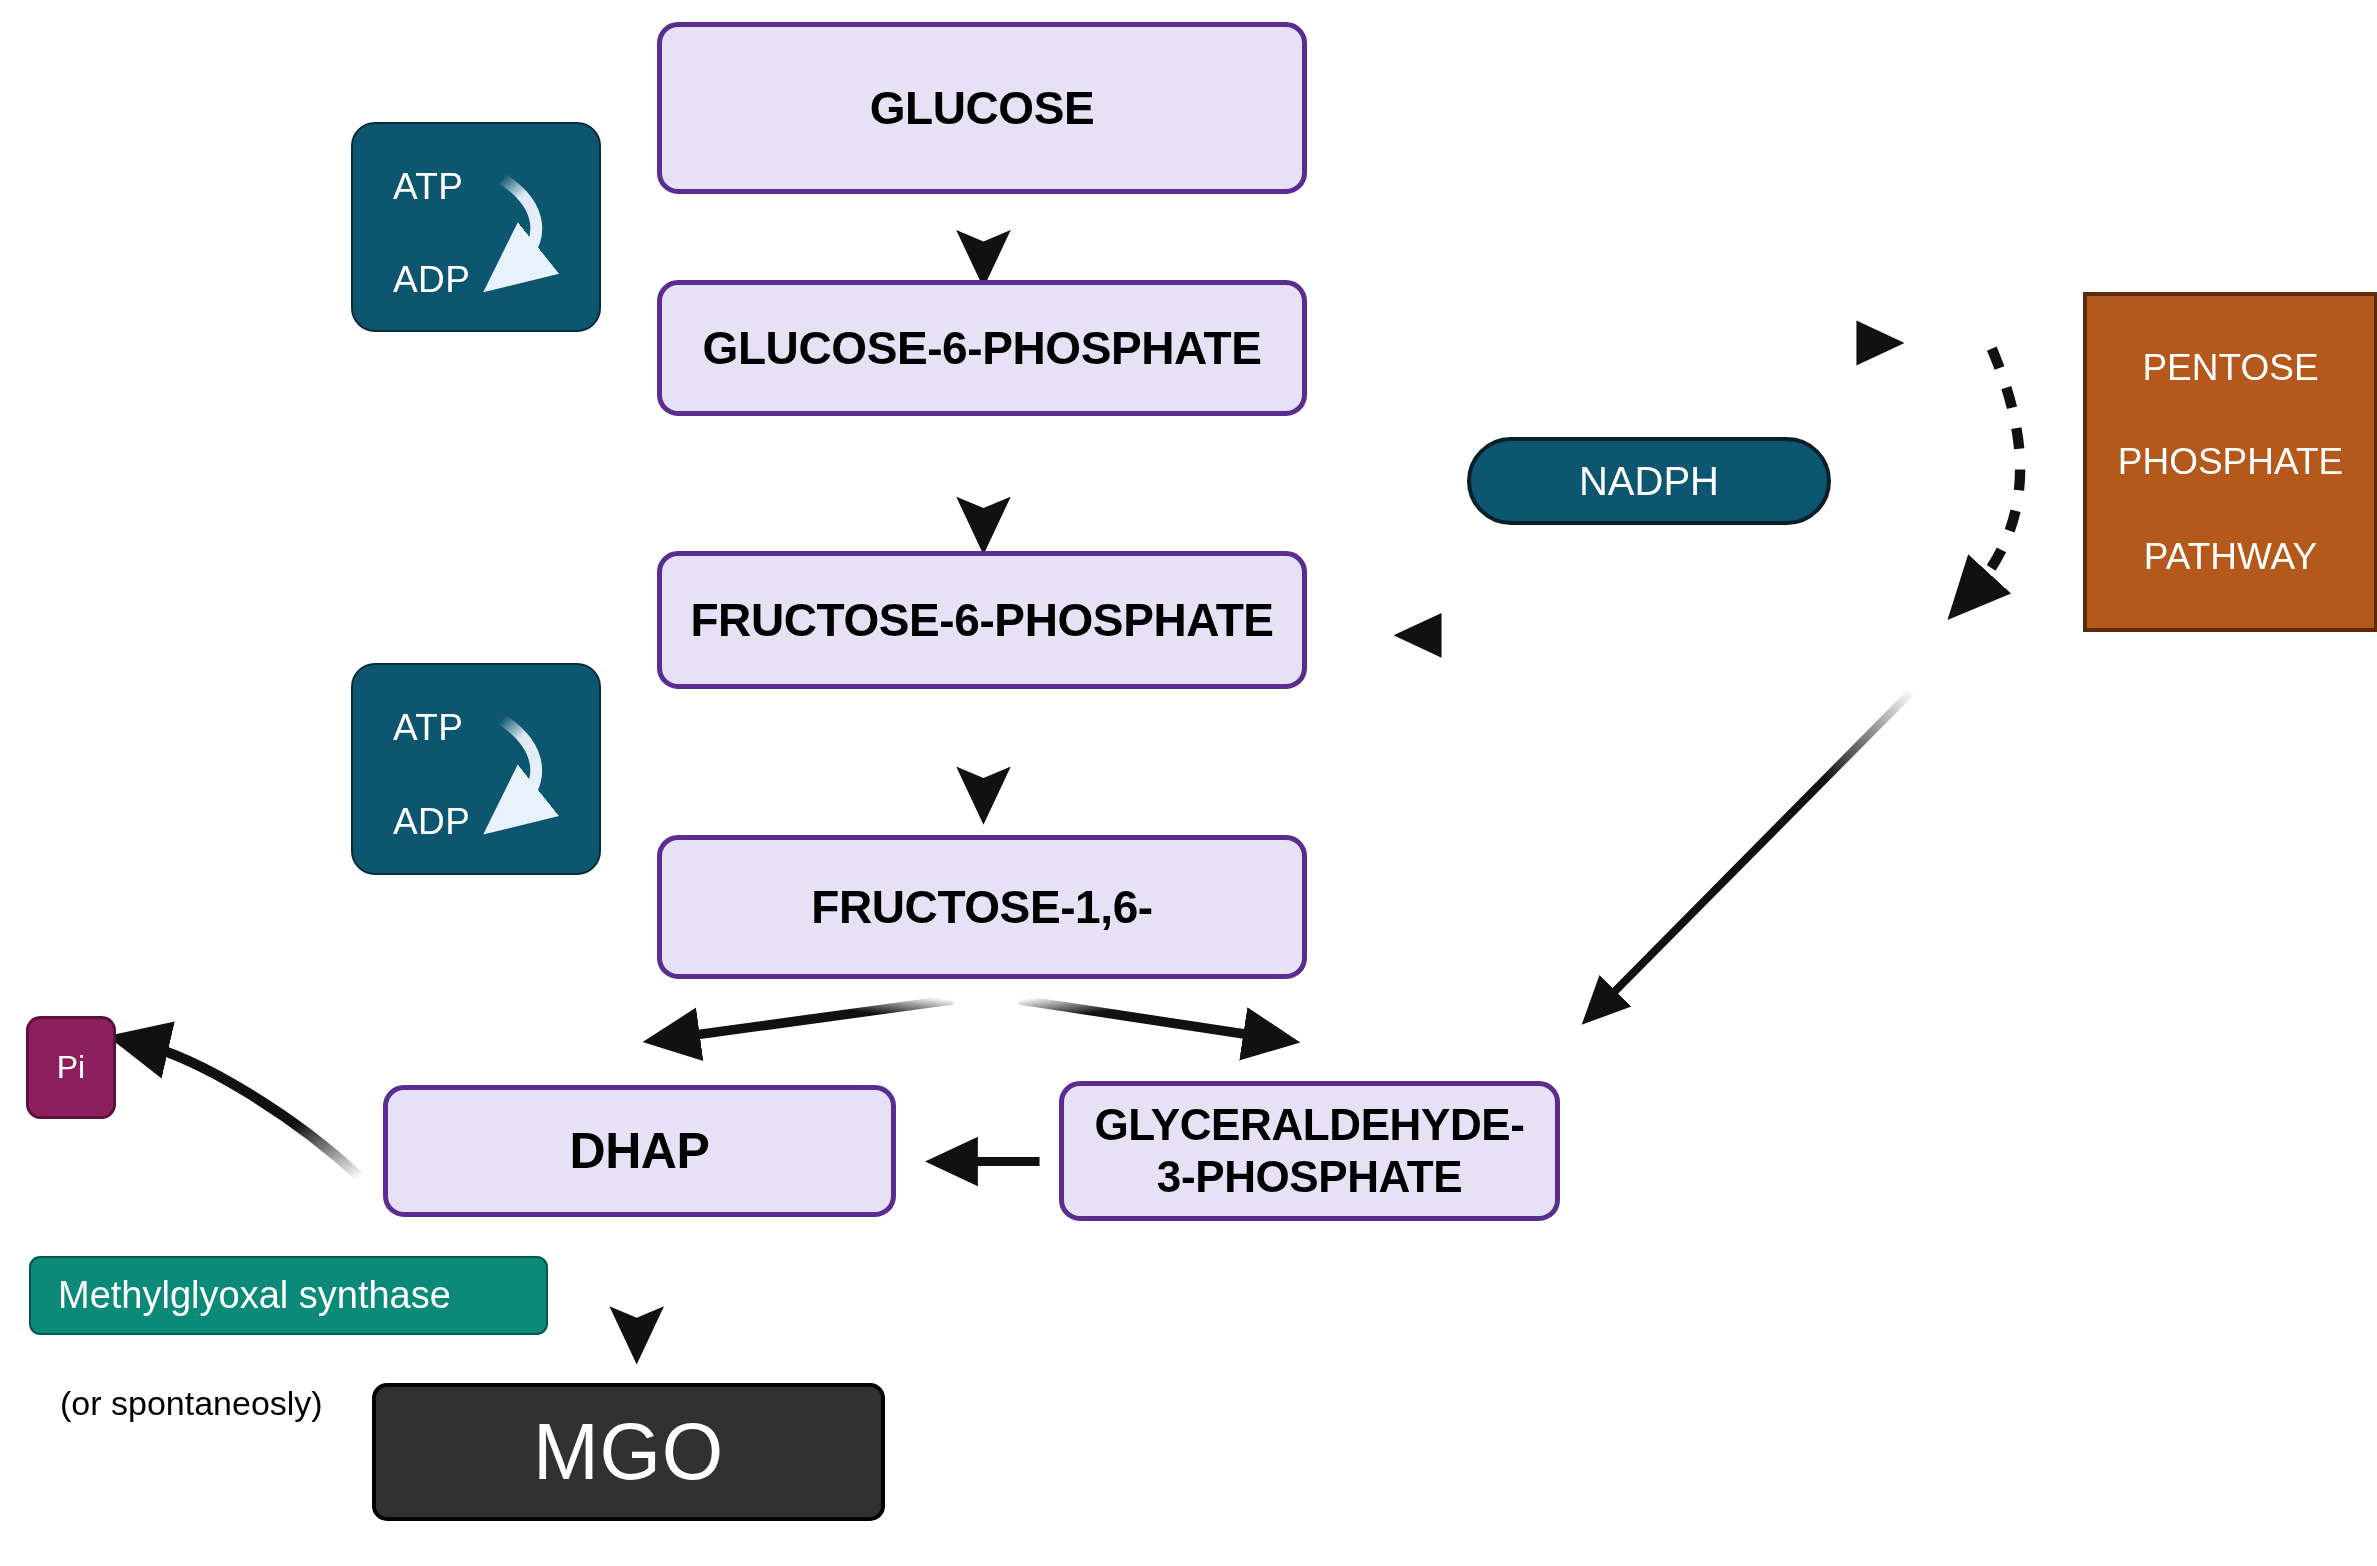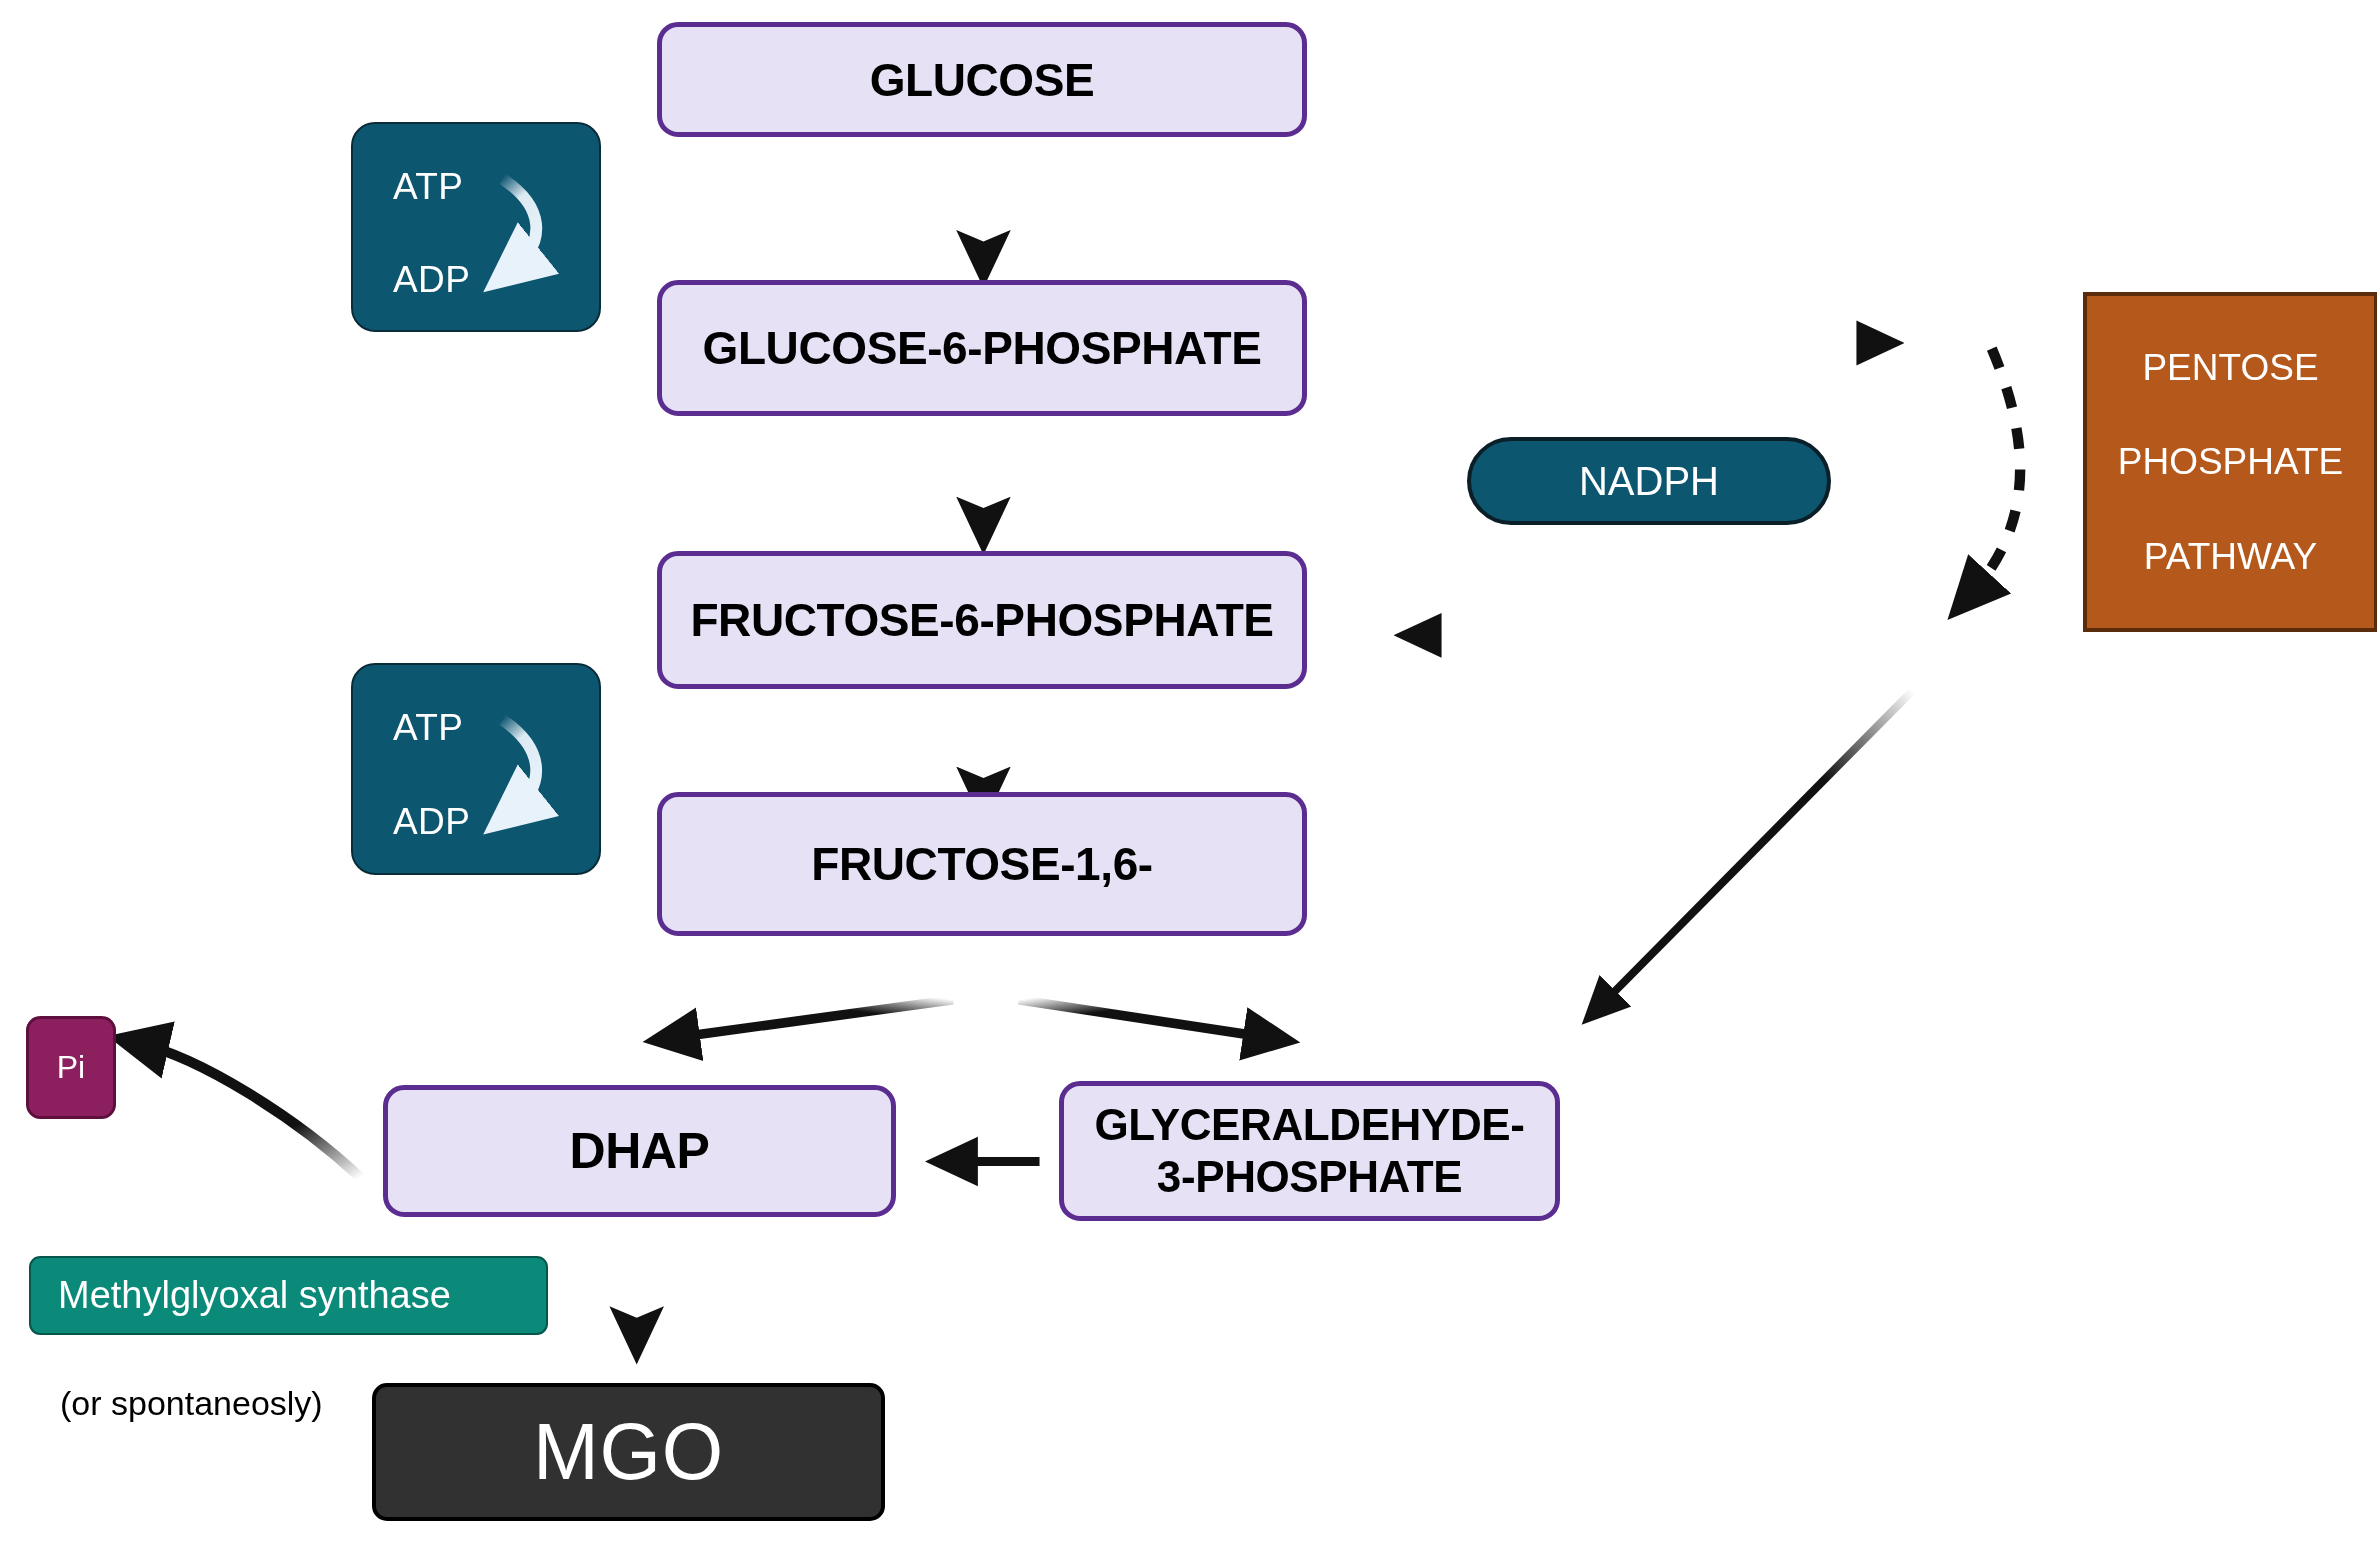--- a/index.html
+++ b/index.html
@@ -227,33 +227,33 @@
 
     <line x1="1272" y1="1248" x2="1588" y2="1296" stroke="url(#fadeFanR)" stroke-width="12" marker-end="url(#headSolid)"></line>
 
     <line x1="1298" y1="1450" x2="1188" y2="1450" stroke="#111111" stroke-width="11" marker-end="url(#headSolid)"></line>
 
     <path d="M 450,1470 C 370,1395 250,1320 172,1302" fill="none" stroke="url(#fadePi)" stroke-width="13" marker-end="url(#headSolid)"></path>
 
     <line x1="795" y1="1576" x2="795" y2="1666" stroke="url(#fadeDown)" stroke-width="11" marker-end="url(#head)"></line>
   </svg>
 
-  <div class="metabolite" style="left:657px; top:22.4px; width:650px; height:115px; font-size:46px;">
+  <div class="metabolite" style="left:657px; top:22.4px; width:650px; height:172px; font-size:46px;">
     <span>GLUCOSE</span>
   </div>
 
   <div class="metabolite" style="left:657px; top:280px; width:650px; height:136px; font-size:46px;">
     <span>GLUCOSE-6-PHOSPHATE</span>
   </div>
 
   <div class="metabolite" style="left:657px; top:551px; width:650px; height:138px; font-size:46px;">
     <span>FRUCTOSE-6-PHOSPHATE</span>
   </div>
 
-  <div class="metabolite" style="left:657px; top:792px; width:650px; height:144px; font-size:46px; flex-direction:column;">
+  <div class="metabolite" style="left:657px; top:835px; width:650px; height:144px; font-size:46px; flex-direction:column;">
     <span>FRUCTOSE-1,6-</span>
   </div>
 
   <div class="metabolite" style="left:383px; top:1085px; width:513px; height:132px; font-size:50px;">
     <span>DHAP</span>
   </div>
 
   <div class="metabolite" style="left:1059px; top:1081px; width:501px; height:140px; font-size:44px; flex-direction:column;">
     <span>GLYCERALDEHYDE-</span>
     <span>3-PHOSPHATE</span>

